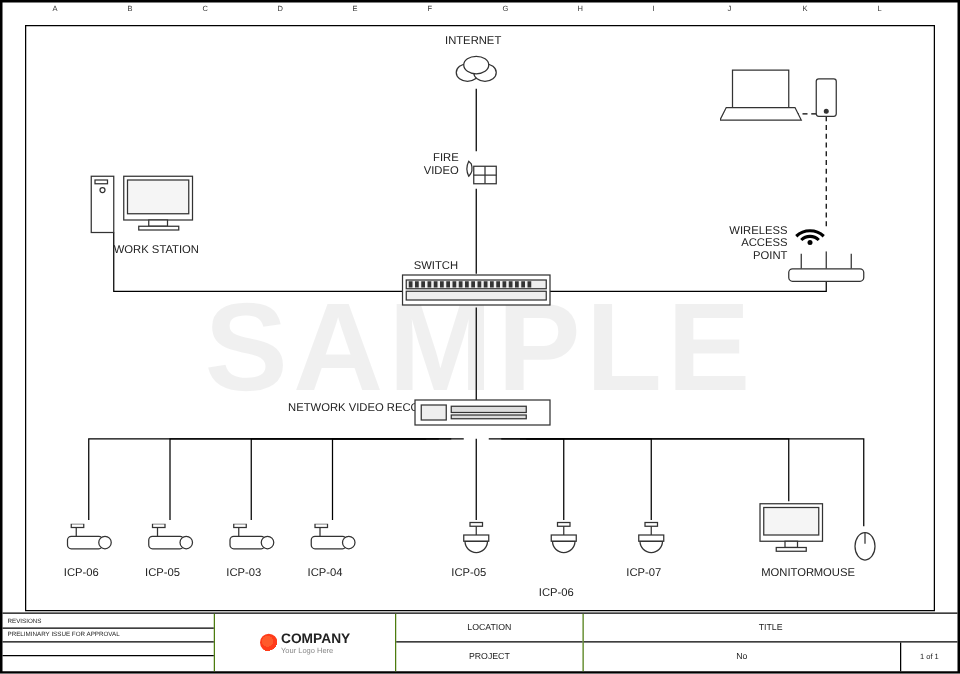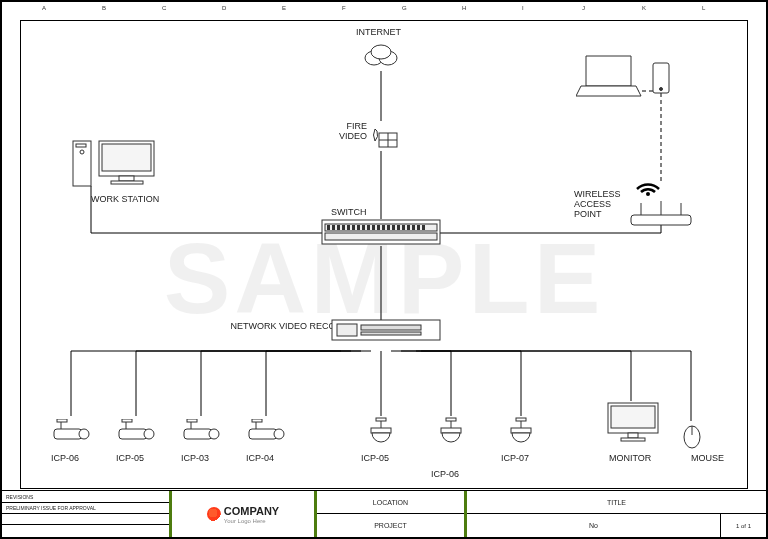--- a/index.html
+++ b/index.html
@@ -3,21 +3,21 @@
 <meta charset="utf-8">
 <style>
 html,body{margin:0;padding:0;background:#fff;font-family:Arial,Helvetica,sans-serif}
 .sheet{position:relative;width:768px;height:539px;box-sizing:border-box;border:2px solid #000}
 .inner{position:absolute;left:18px;top:18px;right:18px;bottom:48px;border:1.5px solid #000}
 .watermark{position:absolute;left:0;right:0;top:200px;text-align:center;font-size:100px;font-weight:700;color:rgba(0,0,0,0.06);letter-spacing:4px;pointer-events:none}
 .grid-label{position:absolute;font-size:6px;color:#333}
 .lbl{position:absolute;font-size:9px;color:#222;white-space:pre;text-align:left}
 .device{position:absolute}
 .titleblock{position:absolute;left:0;right:0;bottom:0;height:46px;border-top:1.5px solid #000;display:flex}
-.tb-col{border-right:3px solid #4d7c0f;height:100%;box-sizing:border-box;position:relative;font-size:7px;color:#222}
+.tb-col{border-right:1px solid #4d7c0f;height:100%;box-sizing:border-box;position:relative;font-size:7px;color:#222}
 .tb-cell{border-bottom:1px solid #000;padding:2px 4px;box-sizing:border-box;display:flex;align-items:center;justify-content:center}
 .logo-pin{display:inline-block;width:14px;height:14px;background:radial-gradient(circle at 50% 40%, #ff5a2b 0 40%, #ff3b1a 41% 70%, transparent 71%);border-radius:50% 50% 50% 0;transform:rotate(-45deg);margin-right:3px}
 .client-box{display:inline-block;border:1px dashed #888;border-radius:4px;padding:4px 10px;font-size:8px;color:#777}
 svg.net{position:absolute;left:0;top:0}
 </style>
 </head>
 <body>
 
 <div class="sheet">
 
@@ -167,21 +167,21 @@
     <div class="device" style="left:605px;top:180px">
       <svg width="70" height="30">
           <g stroke="#333" fill="#fff" stroke-width="1">
             <line x1="15" y1="2" x2="15" y2="14"></line>
             <line x1="35" y1="0" x2="35" y2="14"></line>
             <line x1="55" y1="2" x2="55" y2="14"></line>
             <rect x="5" y="14" width="60" height="10" rx="3"></rect>
           </g>
         </svg>
     </div>
-    <div class="lbl" style="left:553px;top:168px;width:56px;">WIRELESS
+    <div class="lbl" style="left:553px;top:158px;width:56px;text-align:right">WIRELESS
 ACCESS
 POINT</div>
 
     <div class="lbl" style="left:190px;top:300px;width:150px;text-align:right">NETWORK VIDEO RECORDER</div>
     <div class="device" style="left:310px;top:298px">
       <svg width="110" height="22">
           <g stroke="#333" fill="#fff" stroke-width="1">
             <rect x="1" y="1" width="108" height="20"></rect>
             <rect x="6" y="5" width="20" height="12" fill="#eee"></rect>
             <rect x="30" y="6" width="60" height="5" fill="#ddd"></rect>
@@ -269,21 +269,21 @@
           </g>
         </svg></div>
     <div class="lbl" style="left:588px;top:432px;width:50px">MONITOR</div>
 
     <div class="device" style="left:660px;top:400px"><svg width="22" height="28">
           <g stroke="#333" fill="#fff" stroke-width="1">
             <ellipse cx="11" cy="16" rx="8" ry="11"></ellipse>
             <line x1="11" y1="5" x2="11" y2="14"></line>
           </g>
         </svg></div>
-    <div class="lbl" style="left:670px;top:432px;width:40px">MOUSE</div>
+    <div class="lbl" style="left:630px;top:432px;width:40px">MOUSE</div>
 
   </div>
 
   <div class="titleblock">
     <div class="tb-col" style="width:170px">
       <div class="tb-cell" style="height:12px;font-size:5px;justify-content:flex-start;padding-left:4px">REVISIONS</div>
       <div class="tb-cell" style="height:11px;font-size:5px;justify-content:flex-start;padding-left:4px">PRELIMINARY ISSUE FOR APPROVAL</div>
       <div class="tb-cell" style="height:11px"></div>
       <div style="height:12px"></div>
     </div>

